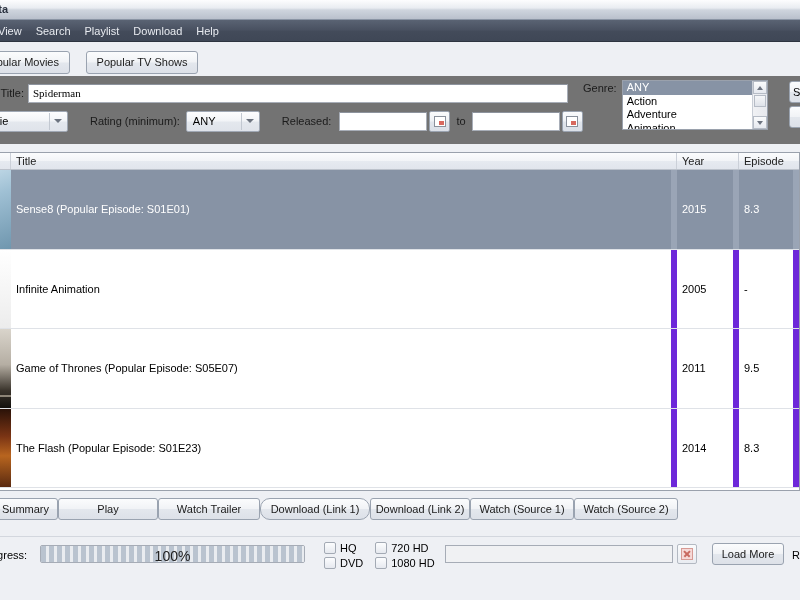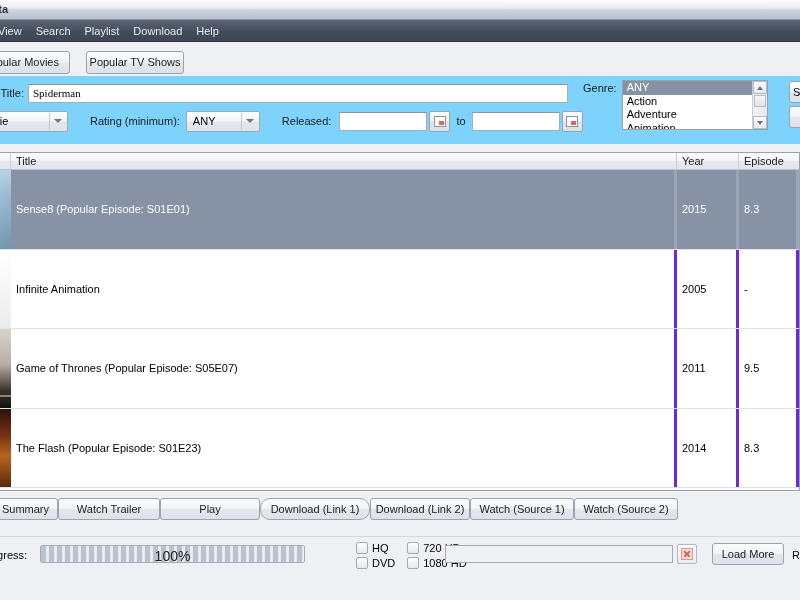--- a/index.html
+++ b/index.html
@@ -78,25 +78,25 @@
     align-items: center;
     justify-content: center;
   }
   .tab-movies {
     position: relative;
     left: -30px;
     width: 100px;
     justify-content: flex-end;
     padding-right: 10px;
   }
-  .tab-tv { margin-left: -14px; width: 98px; }
+  .tab-tv { margin-left: -14px; width: 112px; }
 
   
   .filters {
-    background: #7dd3fc;
+    background: #737373;
     padding: 0;
     position: relative;
     height: 68px;
     overflow: hidden;
   }
   .row1 {
     display: flex;
     align-items: center;
     height: 30px;
     padding-top: 4px;
@@ -301,21 +301,21 @@
     height: 79.5px;
     border-bottom: 1px solid #dfe2e7;
     align-items: stretch;
   }
   .tr.sel { background: #8793a5; color: #ffffff; }
   .td {
     display: flex;
     align-items: center;
     font-size: 11px;
     padding-left: 5px;
-    border-right: 3px solid #6d28d9;
+    border-right: 6px solid #6d28d9;
     overflow: hidden;
     white-space: nowrap;
   }
   .tr.sel .td { border-right-color: #9aa5b6; }
   .td.c-img { padding: 0; border-right: none; }
   .thumb {
     width: 28px; height: 100%;
     overflow: hidden;
     position: relative;
   }
@@ -414,21 +414,21 @@
   }
   .progressbar .ptext {
     position: absolute;
     left: 0; right: 0; top: 2px;
     text-align: center;
     font-size: 14px;
     color: #222;
   }
   .checks {
     position: absolute;
-    left: 356px; top: 5px;
+    left: 324px; top: 5px;
     display: grid;
     grid-template-columns: auto auto;
     gap: 3px 12px;
   }
   .chk {
     display: flex;
     align-items: center;
     font-size: 11px;
     cursor: pointer;
     white-space: nowrap;
@@ -611,22 +611,22 @@
         <div class="td c-title">The Flash (Popular Episode: S01E23)</div>
         <div class="td c-year">2014</div>
         <div class="td c-rating">8.3</div>
       </div>
 
     </div>
   </div>
 
   <div class="actions">
     <button class="btn act-summary">Summary</button>
+    <button class="btn" style="width:100px;">Play</button>
     <button class="btn" style="width:102px;">Watch Trailer</button>
-    <button class="btn" style="width:100px;">Play</button>
     <button class="btn" style="width:110px;border-radius:10px;">Download (Link 1)</button>
     <button class="btn" style="width:100px;">Download (Link 2)</button>
     <button class="btn" style="width:104px;">Watch (Source 1)</button>
     <button class="btn" style="width:104px;">Watch (Source 2)</button>
   </div>
 
   <div class="bottombar">
     <span class="prog-label">Progress:</span>
     <div class="progressbar">
       <div class="fill"></div>

